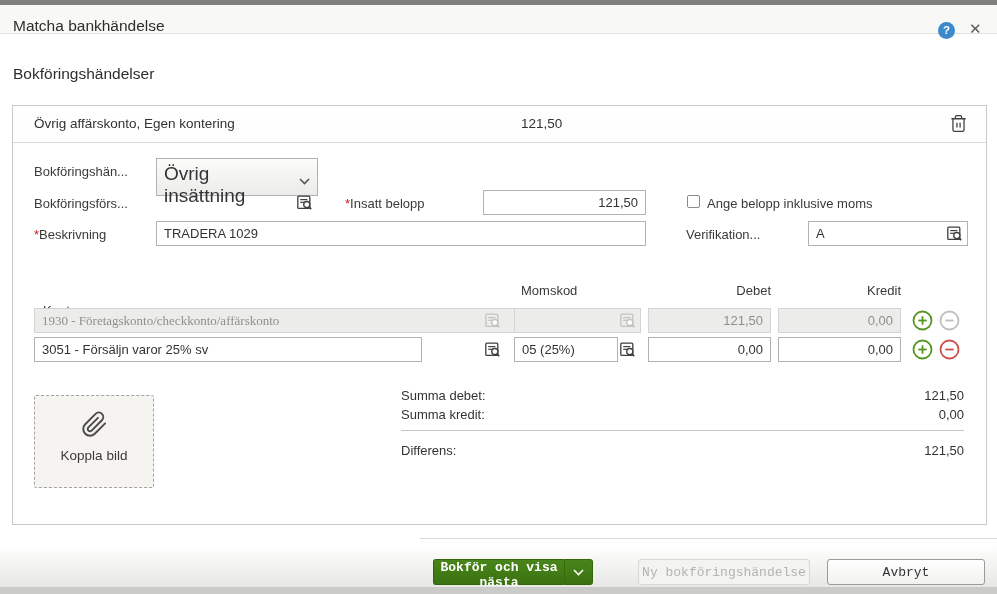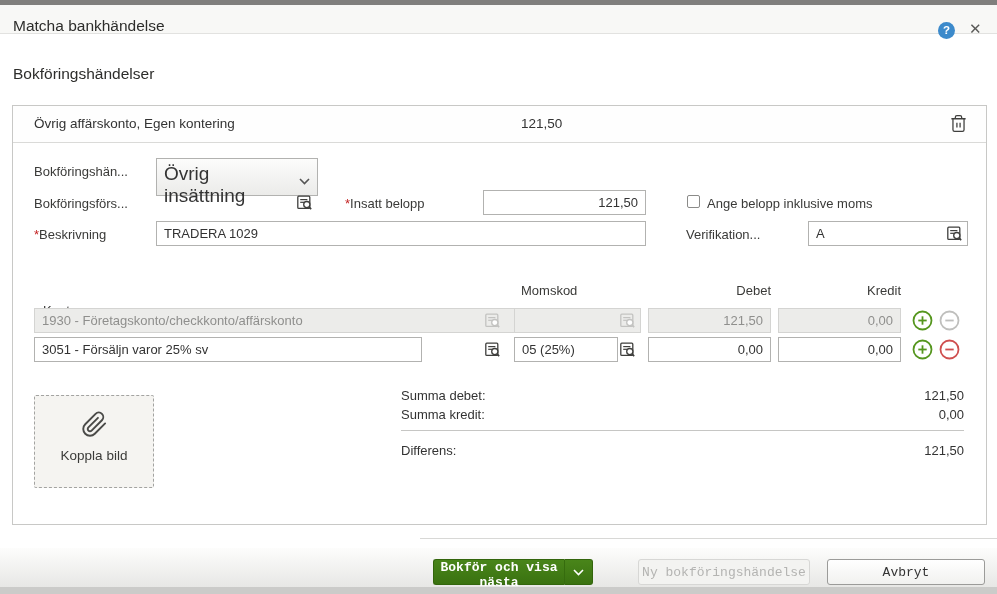--- a/index.html
+++ b/index.html
@@ -126,21 +126,21 @@
           <line x1="13" y1="12.9" x2="15.2" y2="15.1" stroke="currentColor" stroke-width="1.5"></line>
         </svg>
     </span>
 
     <span class="thead" style="left:30px; top:177px;margin-top:20px;">Konto</span>
     <span class="thead" style="left:508px; top:177px;">Momskod</span>
     <span class="thead right" style="left:638px; top:177px; width:120px;">Debet</span>
     <span class="thead right" style="left:753px; top:177px; width:135px;">Kredit</span>
 
     <div>
-      <input class="inp icon-pad" style="left: 21px; top: 202px; width: 565px;" disabled="" value="1930 - Företagskonto/checkkonto/affärskonto">
+      <input class="inp icon-pad" style="left: 21px; top: 202px; width: 565px; font-family: Liberation Serif, serif;" disabled="" value="1930 - Företagskonto/checkkonto/affärskonto">
       <span class="lookup dim" style="left:471px; top:206px;">
         <svg width="17" height="17" viewBox="0 0 17 17">
             <rect x="1.8" y="2.2" width="12" height="12.2" rx="1" fill="none" stroke="currentColor" stroke-width="1.3"></rect>
             <line x1="4.2" y1="5.6" x2="11.4" y2="5.6" stroke="currentColor" stroke-width="1.2"></line>
             <line x1="4.2" y1="8.3" x2="8.6" y2="8.3" stroke="currentColor" stroke-width="1.2"></line>
             <circle cx="10.8" cy="10.6" r="3.1" fill="#fff" stroke="currentColor" stroke-width="1.3"></circle>
             <line x1="13" y1="12.9" x2="15.2" y2="15.1" stroke="currentColor" stroke-width="1.5"></line>
           </svg>
       </span>
       <input class="inp icon-pad" style="left: 501px; top: 202px; width: 127px;" disabled="" value="">

